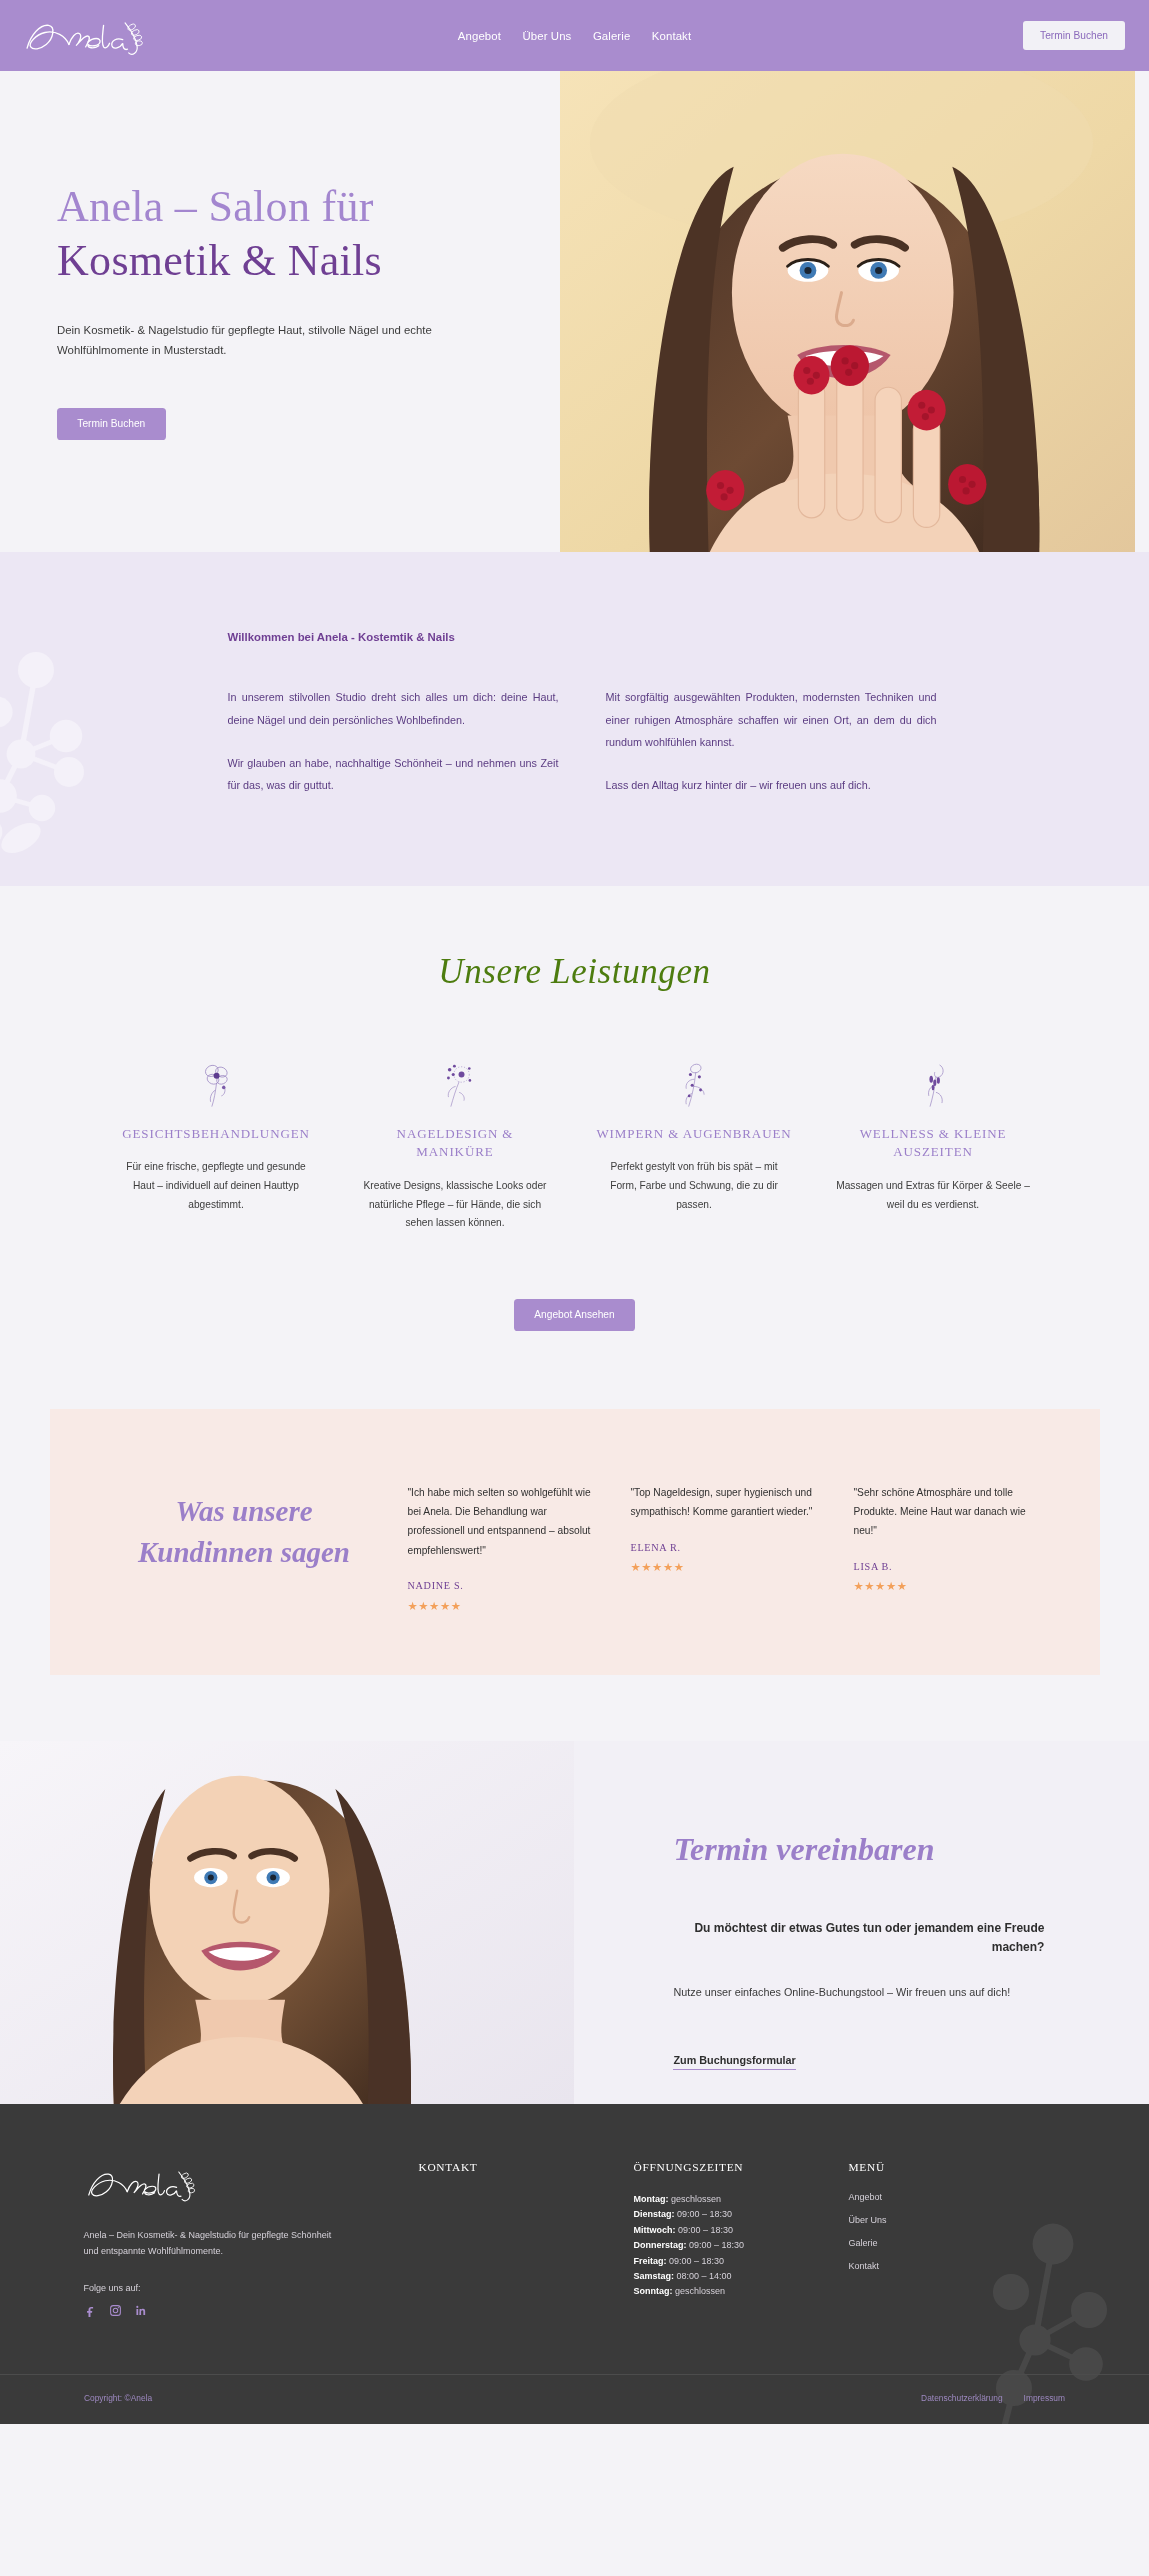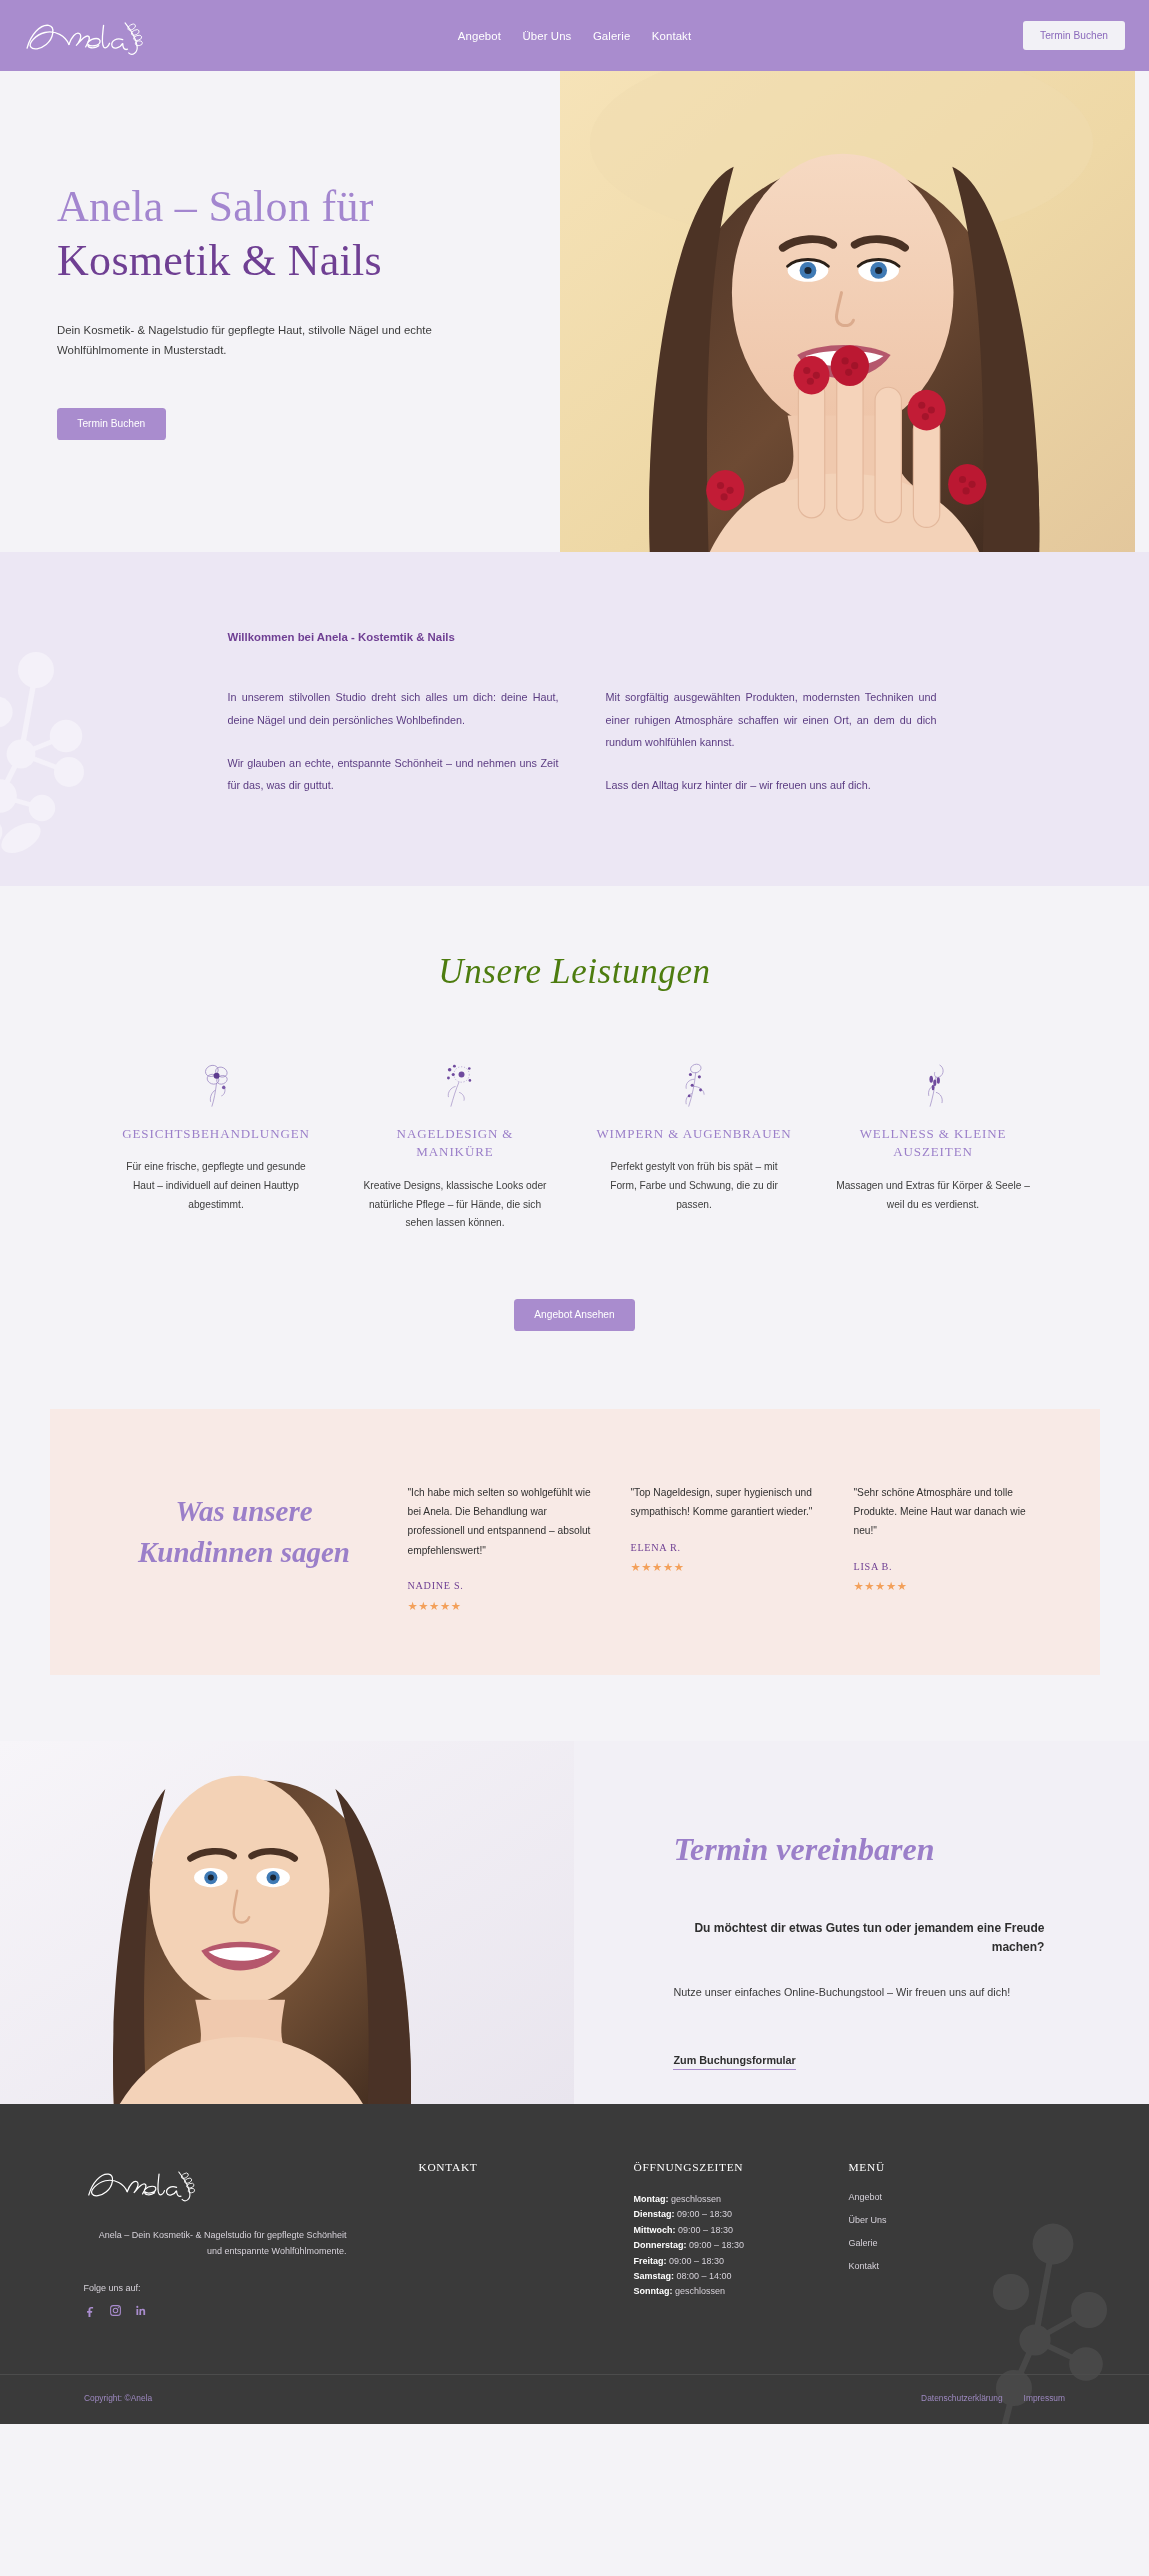--- a/index.html
+++ b/index.html
@@ -263,21 +263,21 @@
   .footer-deco {
     position: absolute; right: -12px; bottom: -24px;
     width: 198px; opacity: .07; pointer-events: none;
   }
   .footer-inner {
     width: 982px; margin: 0 auto; display: flex; gap: 0;
     position: relative; z-index: 2;
   }
   .f-col-brand { width: 335px; padding-right: 48px; }
   .f-logo { width: 138px; margin-bottom: 20.3px; }
-  .f-about { font-size: 9px; line-height: 1.75; color: #d6d2da; max-width: 263px; margin-bottom: 24px; text-align: right; }
+  .f-about { font-size: 9px; line-height: 1.75; color: #d6d2da; max-width: 263px; margin-bottom: 24px; }
   .f-follow { font-size: 9px; color: #d6d2da; margin-bottom: 10.8px; }
   .f-social { display: flex; gap: 12px; align-items: center; }
   .f-social a { color: #a98cce; display: inline-flex; }
   .f-col { width: 215px; }
   .f-col.menu { width: 156px; }
   .f-head {
     font-family: "Liberation Serif", serif;
     font-size: 11.4px;
     letter-spacing: 0.7px;
     color: #ffffff;
@@ -450,21 +450,21 @@
       <path d="M60 300 L130 320" stroke="#ffffff" stroke-width="8" fill="none"></path>
       <ellipse cx="95" cy="370" rx="36" ry="20" transform="rotate(-30 95 370)"></ellipse>
     </g>
   </svg>
 
   <div class="about-inner">
     <div class="about-kicker">Willkommen bei Anela - Kostemtik &amp; Nails</div>
     <div class="about-cols">
       <div class="about-col">
         <p>In unserem stilvollen Studio dreht sich alles um dich: deine Haut, deine Nägel und dein persönliches Wohlbefinden.</p>
-        <p>Wir glauben an echte, entspannte Schönheit – und nehmen uns Zeit für das, was dir guttut.</p>
+        <p>Wir glauben an habe, nachhaltige Schönheit – und nehmen uns Zeit für das, was dir guttut.</p>
       </div>
       <div class="about-col">
         <p>Mit sorgfältig ausgewählten Produkten, modernsten Techniken und einer ruhigen Atmosphäre schaffen wir einen Ort, an dem du dich rundum wohlfühlen kannst.</p>
         <p>Lass den Alltag kurz hinter dir – wir freuen uns auf dich.</p>
       </div>
     </div>
   </div>
 </section>
 
 <section class="services">

